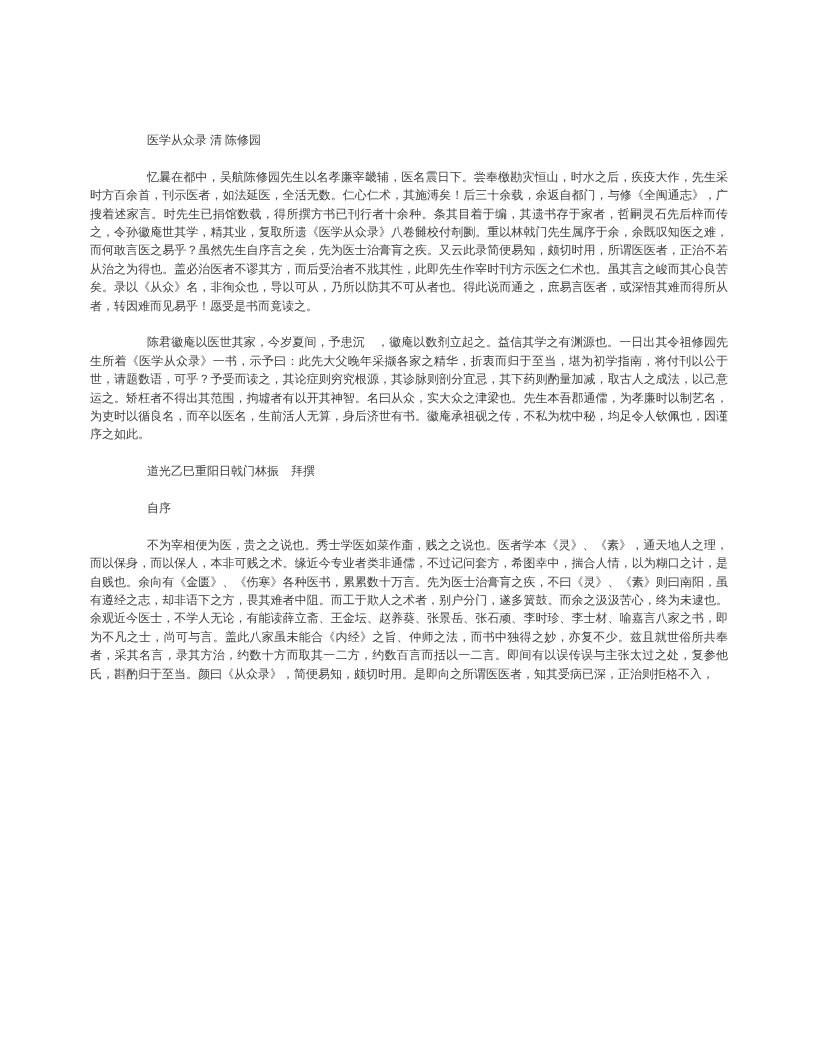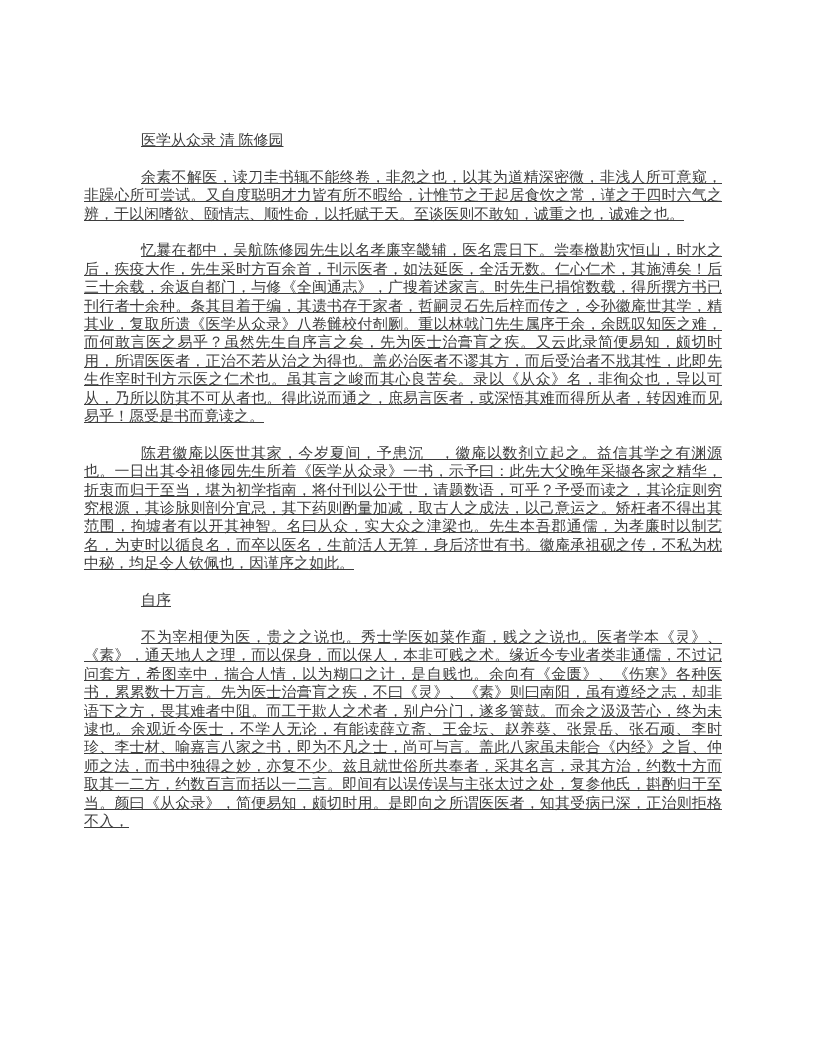--- a/index.html
+++ b/index.html
@@ -9,49 +9,48 @@
   }
   .page {
     position: relative;
     width: 816px;
     height: 1056px;
     background: #ffffff;
     overflow: hidden;
   }
   .content {
     position: absolute;
-    left: 84px;
+    left: 90px;
     top: 131px;
     width: 638px;
     color: #3d3d3d;
     font-family: "Liberation Serif", "DejaVu Serif", serif;
-    font-size: 15px;
+    font-size: 12px;
     line-height: 18.4px;
     text-align: justify;
-    text-decoration: underline;
   }
   .block {
     margin: 0 0 18.4px 0;
     text-indent: 57px;
     word-break: break-all;
   }
   .single {
     text-align: left;
   }
 </style>
 </head>
 <body>
 
 <div class="page">
   <div class="content">
 
     <p class="block single">医学从众录 清 陈修园</p>
 
-    <p class="block">余素不解医，读刀圭书辄不能终卷，非忽之也，以其为道精深密微，非浅人所可意窥，非躁心所可尝试。又自度聪明才力皆有所不暇给，计惟节之于起居食饮之常，谨之于四时六气之辨，于以闲嗜欲、颐情志、顺性命，以托赋于天。至谈医则不敢知，诚重之也，诚难之也。</p>
     <p class="block">忆曩在都中，吴航陈修园先生以名孝廉宰畿辅，医名震日下。尝奉檄勘灾恒山，时水之后，疾疫大作，先生采时方百余首，刊示医者，如法延医，全活无数。仁心仁术，其施溥矣！后三十余载，余返自都门，与修《全闽通志》，广搜着述家言。时先生已捐馆数载，得所撰方书已刊行者十余种。条其目着于编，其遗书存于家者，哲嗣灵石先后梓而传之，令孙徽庵世其学，精其业，复取所遗《医学从众录》八卷雠校付剞劂。重以林戟门先生属序于余，余既叹知医之难，而何敢言医之易乎？虽然先生自序言之矣，先为医士治膏肓之疾。又云此录简便易知，颇切时用，所谓医医者，正治不若从治之为得也。盖必治医者不谬其方，而后受治者不戕其性，此即先生作宰时刊方示医之仁术也。虽其言之峻而其心良苦矣。录以《从众》名，非徇众也，导以可从，乃所以防其不可从者也。得此说而通之，庶易言医者，或深悟其难而得所从者，转因难而见易乎！愿受是书而竟读之。</p>
 
     <p class="block">陈君徽庵以医世其家，今岁夏间，予患沉　，徽庵以数剂立起之。益信其学之有渊源也。一日出其令祖修园先生所着《医学从众录》一书，示予曰：此先大父晚年采撷各家之精华，折衷而归于至当，堪为初学指南，将付刊以公于世，请题数语，可乎？予受而读之，其论症则穷究根源，其诊脉则剖分宜忌，其下药则酌量加减，取古人之成法，以己意运之。矫枉者不得出其范围，拘墟者有以开其神智。名曰从众，实大众之津梁也。先生本吾郡通儒，为孝廉时以制艺名，为吏时以循良名，而卒以医名，生前活人无算，身后济世有书。徽庵承祖砚之传，不私为枕中秘，均足令人钦佩也，因谨序之如此。</p>
+    <p class="block single">道光乙巳重阳日戟门林振　拜撰</p>
 
     <p class="block single">自序</p>
     <p class="block">不为宰相便为医，贵之之说也。秀士学医如菜作齑，贱之之说也。医者学本《灵》、《素》，通天地人之理，而以保身，而以保人，本非可贱之术。缘近今专业者类非通儒，不过记问套方，希图幸中，揣合人情，以为糊口之计，是自贱也。余向有《金匮》、《伤寒》各种医书，累累数十万言。先为医士治膏肓之疾，不曰《灵》、《素》则曰南阳，虽有遵经之志，却非语下之方，畏其难者中阻。而工于欺人之术者，别户分门，遂多簧鼓。而余之汲汲苦心，终为未逮也。余观近今医士，不学人无论，有能读薛立斋、王金坛、赵养葵、张景岳、张石顽、李时珍、李士材、喻嘉言八家之书，即为不凡之士，尚可与言。盖此八家虽未能合《内经》之旨、仲师之法，而书中独得之妙，亦复不少。兹且就世俗所共奉者，采其名言，录其方治，约数十方而取其一二方，约数百言而括以一二言。即间有以误传误与主张太过之处，复参他氏，斟酌归于至当。颜曰《从众录》，简便易知，颇切时用。是即向之所谓医医者，知其受病已深，正治则拒格不入，</p>
 
   </div>
 </div>
 
 </body></html>

